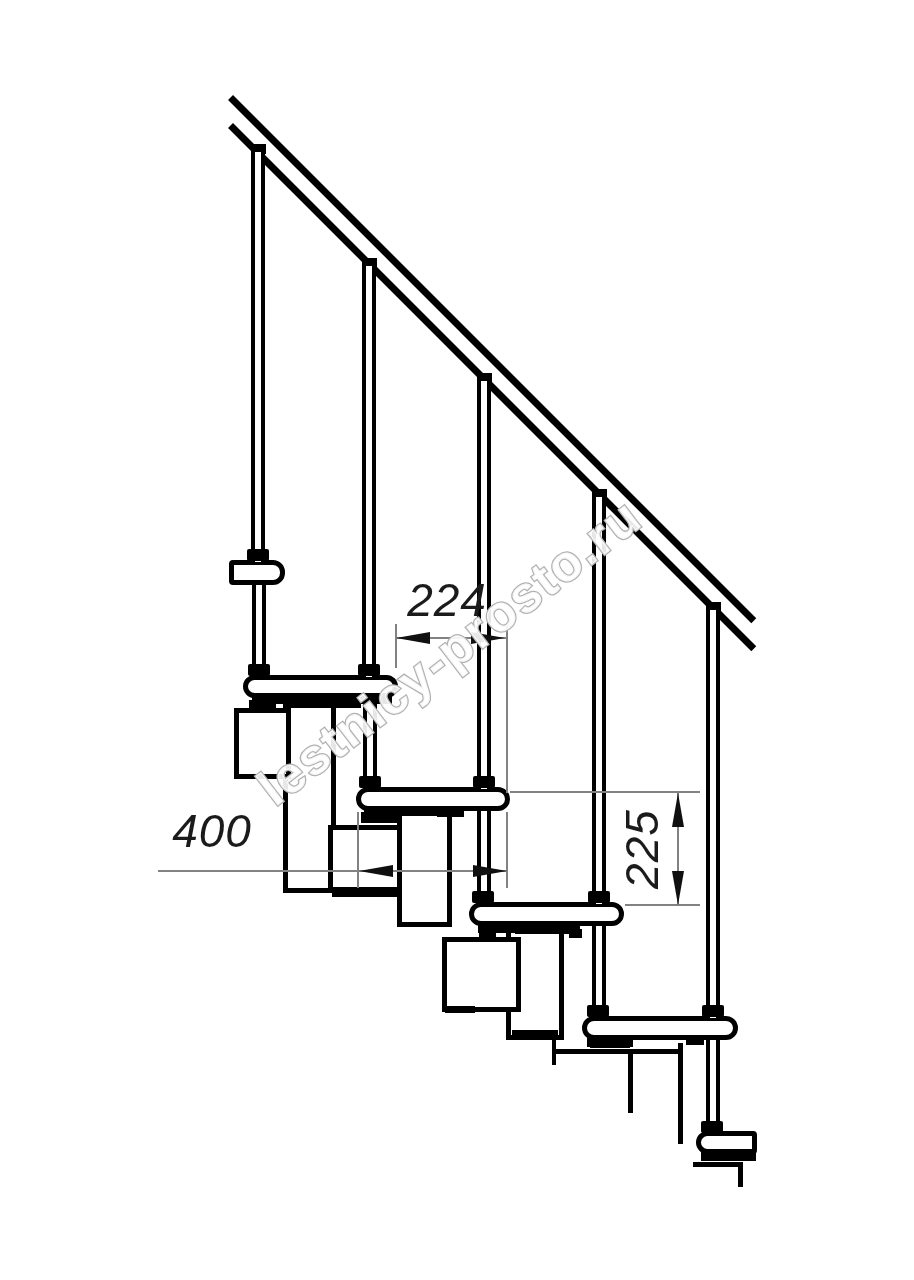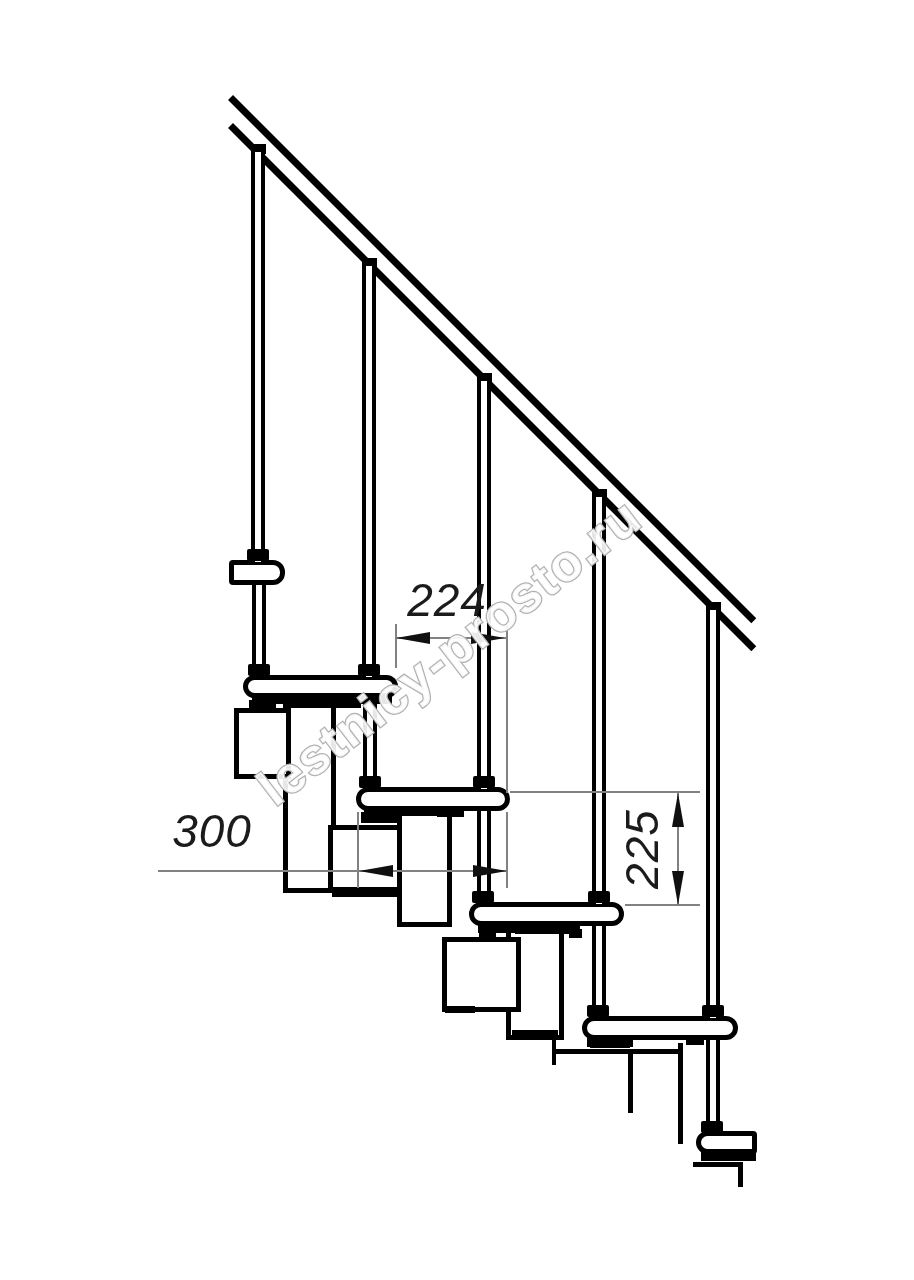--- a/index.html
+++ b/index.html
@@ -107,21 +107,21 @@
   <div class="abs thin" style="left:506px;top:624px;width:2px;height:169px;"></div>
   <div class="abs arr left" style="left:396px;top:632px;"></div>
   <div class="abs arr right" style="left:471px;top:632px;"></div>
   <div class="abs dimtxt" style="left:447px;top:600px;">224</div>
 
   <div class="abs thin" style="left:158px;top:870px;width:350px;height:2px;"></div>
   <div class="abs thin" style="left:357px;top:812px;width:2px;height:76px;"></div>
   <div class="abs thin" style="left:506px;top:812px;width:2px;height:76px;"></div>
   <div class="abs arr left" style="left:359px;top:865px;"></div>
   <div class="abs arr right" style="left:473px;top:865px;"></div>
-  <div class="abs dimtxt" style="left:212px;top:831px;">300</div>
+  <div class="abs dimtxt" style="left:212px;top:831px;">400</div>
 
   <div class="abs thin" style="left:677px;top:792px;width:2px;height:113px;"></div>
   <div class="abs thin" style="left:510px;top:791px;width:190px;height:2px;"></div>
   <div class="abs thin" style="left:625px;top:904px;width:75px;height:2px;"></div>
   <div class="abs arr up" style="left:672px;top:793px;"></div>
   <div class="abs arr down" style="left:672px;top:871px;"></div>
   <div class="abs dimtxt vert" style="left:642px;top:849px;">225</div>
 
   <svg id="wm" width="914" height="1280" viewBox="0 0 914 1280">
     <text transform="translate(452 655) rotate(-37.5)" text-anchor="middle" dominant-baseline="middle" font-family="Liberation Sans, sans-serif" font-size="51" font-weight="bold" letter-spacing="2" fill="rgba(255,255,255,0.9)" stroke="#b2b2b2" stroke-width="2.5" paint-order="stroke">lestnicy-prosto.ru</text>

